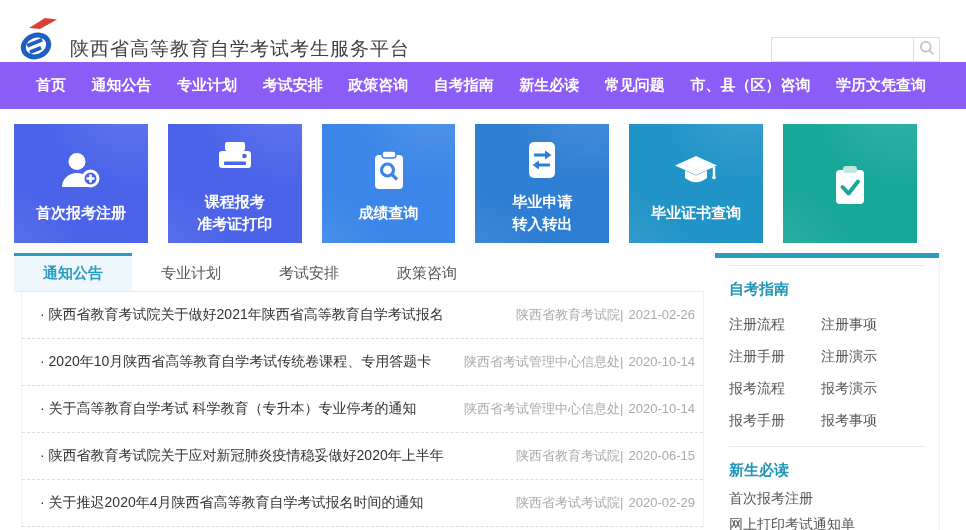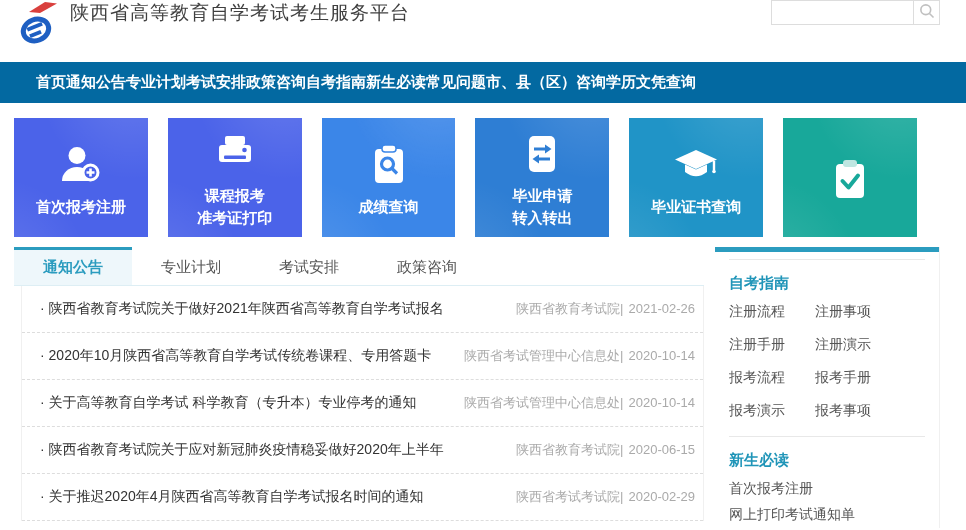--- a/index.html
+++ b/index.html
@@ -1,29 +1,29 @@
 <!DOCTYPE html>
 <html><head>
 <meta charset="utf-8">
 <style>
   * { margin:0; padding:0; box-sizing:border-box; }
   html,body { width:966px; height:530px; overflow:hidden; background:#fff;
     font-family:"Liberation Sans","DejaVu Sans",sans-serif; }
 
   
-  .header { height:62px; display:flex; align-items:flex-start; padding:0 26px 0 14px; background:#fff; }
+  .header { height:62px; display:flex; align-items:flex-end; padding:0 26px 0 14px; background:#fff; }
   .logo { width:44px; height:46px; flex:0 0 auto; }
   .site-title { font-size:19px; color:#3f3f3f; font-weight:400; margin-left:12px; letter-spacing:1px; }
   .spacer { flex:1; }
   .searchbox { display:flex; height:25px; }
   .searchbox input { width:142px; height:25px; border:1px solid #ddd; border-right:none; outline:none; padding:0 6px; font-size:13px; }
   .searchbox button { width:27px; height:25px; border:1px solid #ddd; background:#fff; cursor:pointer; display:flex; align-items:center; justify-content:center; }
 
   
-  .nav { height:41px; background:#0369a1; display:flex; align-items:center; justify-content:flex-start; padding:0 40px 0 36px; }
+  .nav { height:47px; background:#8b5cf6; display:flex; align-items:center; justify-content:space-between; padding:0 40px 0 36px; }
   .nav a { color:#fff; font-size:15px; font-weight:bold; text-decoration:none; white-space:nowrap; }
 
   
   .tiles { display:flex; gap:20px; margin:15px 49px 0 14px; }
   .tile { flex:1; height:119px; display:flex; flex-direction:column; align-items:center; justify-content:center;
     text-decoration:none; cursor:pointer; background-color:var(--c); position:relative; overflow:hidden;
     background-image:radial-gradient(circle at 88% -25%, rgba(255,255,255,.14), rgba(255,255,255,0) 48%),
                      radial-gradient(circle at -12% 125%, rgba(255,255,255,.12), rgba(255,255,255,0) 42%); }
   .tile-icon { height:52px; display:flex; align-items:flex-end; justify-content:center; }
   .tile-label { margin-top:7px; color:#fff; font-size:15px; font-weight:bold; text-align:center; white-space:pre-line; line-height:1.45; }
@@ -48,21 +48,21 @@
   .news-title::before { content:"· "; color:#333; }
   .news-meta { font-size:13px; color:#aaa; white-space:nowrap; margin-left:12px; }
   .news-meta .date { margin-left:5px; }
 
   
   .sidebar { width:225px; border-right:1px solid #f0f0f0; }
   .side-accent { height:5px; background:#2b9cbf; }
   .side-inner { padding:0 14px; }
   .side-divider { border-top:1px solid #e8e8e8; margin:7px 0 0 0; }
   .side-heading { color:#2095b8; font-size:15px; font-weight:bold; margin:14px 0 6px 0; }
-  .guide-grid { display:grid; grid-template-columns:86px 1fr; row-gap:7px; margin-top:6px; }
+  .guide-grid { display:grid; grid-template-columns:86px 1fr; row-gap:7px; margin-top:13px;gap:6px; }
   .side-link { font-size:14px; color:#555; text-decoration:none; cursor:pointer; display:block; padding:4px 0; }
 </style>
 </head>
 <body>
 
 <div class="header">
   <span class="logo">
     <svg viewBox="0 0 44 46" width="44" height="46">
       <path d="M15 12 L31 2 L43 3.5 L26 13 Z" fill="#d9403d"></path>
       <g transform="rotate(-22 22 30)">
@@ -214,22 +214,22 @@
     <div class="side-inner">
       <div class="side-divider"></div>
 
       <h3 class="side-heading">自考指南</h3>
       <div class="guide-grid">
         <a class="side-link">注册流程</a>
         <a class="side-link">注册事项</a>
         <a class="side-link">注册手册</a>
         <a class="side-link">注册演示</a>
         <a class="side-link">报考流程</a>
+        <a class="side-link">报考演示</a>
         <a class="side-link">报考手册</a>
-        <a class="side-link">报考演示</a>
         <a class="side-link">报考事项</a>
       </div>
 
       <div class="side-divider" style="margin-top:12px;"></div>
       <h3 class="side-heading">新生必读</h3>
       <a class="side-link">首次报考注册</a>
       <a class="side-link">网上打印考试通知单</a>
 
     </div>
   </aside>

